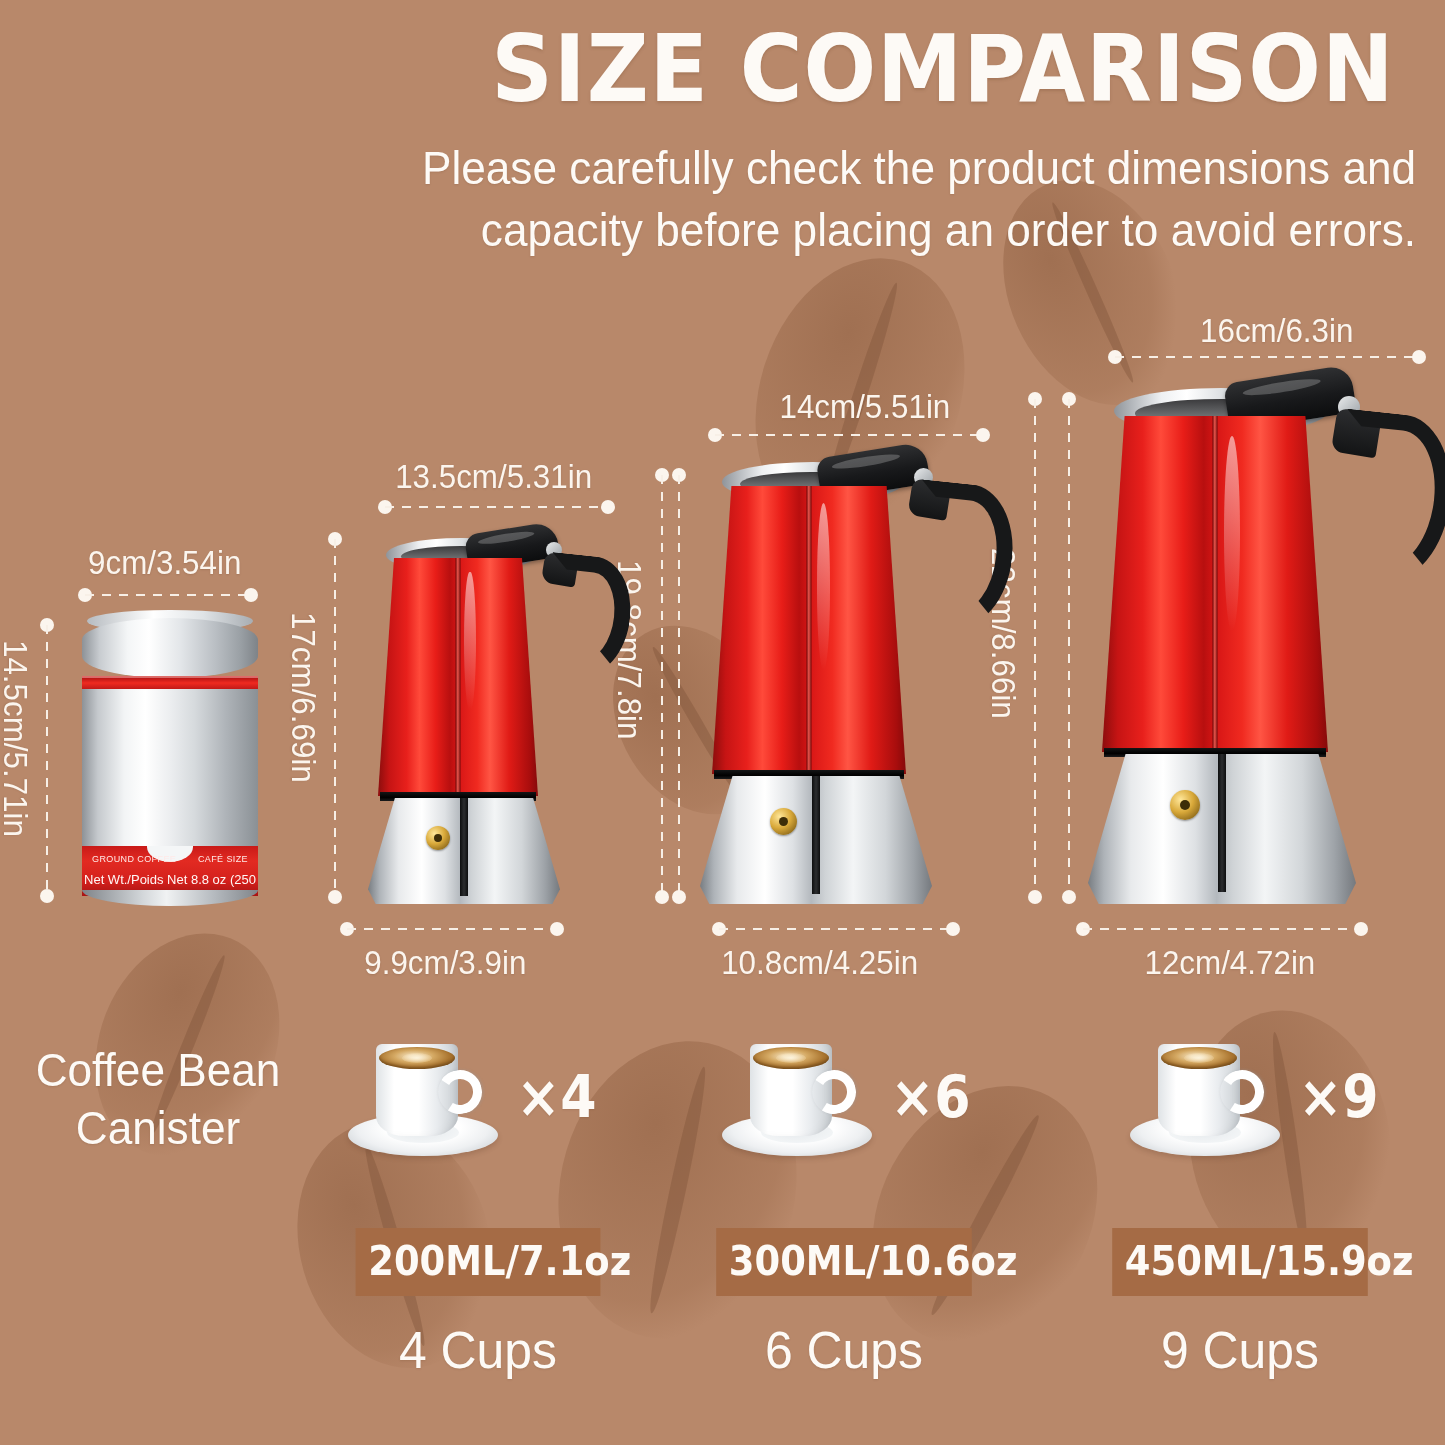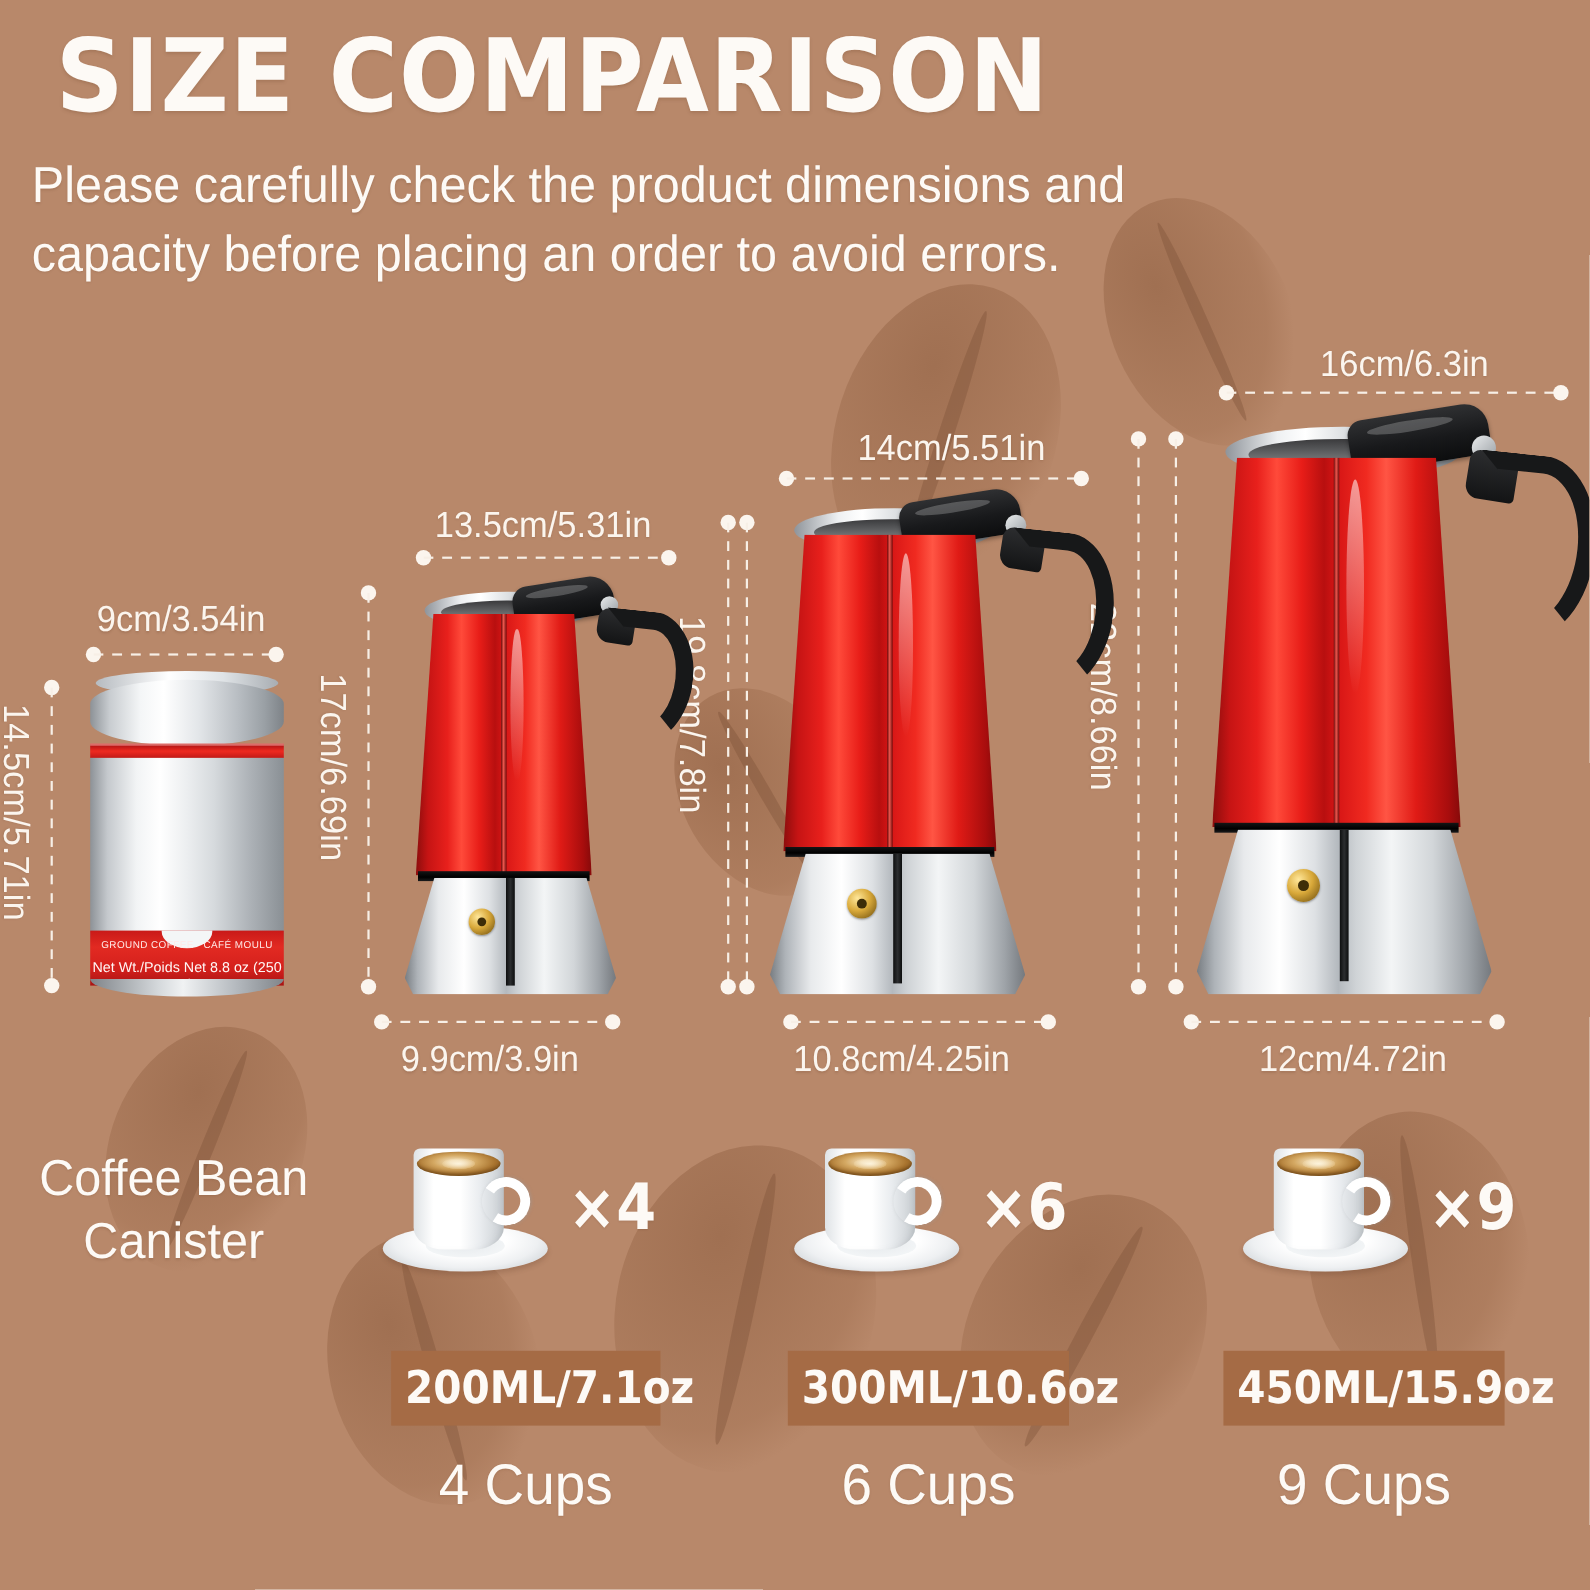--- a/index.html
+++ b/index.html
@@ -29,21 +29,21 @@
     position:absolute; left:50%; top:8%;
     width:7%; height:84%;
     transform:translateX(-50%);
     border-radius:50%;
     background:rgba(120,78,52,.35);
   }
 
   
   .header{
     position:absolute; left:0; top:0; width:100%;
-    text-align:left;
+    text-align:right;
   }
   .title{
     font-family:"DejaVu Sans", sans-serif;
     font-weight:bold;
     font-size:92px;
     letter-spacing:1px;
     color:#fdfaf6;
     line-height:1.05;
     padding-top:22px;
     transform:scaleX(.93);
@@ -368,21 +368,21 @@
 
   <div class="canister" style="left:82px; top:618px; width:176px; height:285px;">
     <div class="can-lid-top"></div>
     <div class="can-lid"></div>
     <div class="can-redband" style="top:58px;"></div>
     <div class="can-body" style="top:71px; height:164px;"></div>
     <div class="can-redlabel" style="top:228px; height:50px;text-decoration:underline;">
       <span class="notch"></span>
       <div class="can-txt1">
         <span>GROUND COFFEE</span>
-        <span>CAFÉ MOULU</span>
+        <span>CAFÉ SIZE</span>
       </div>
       <div class="can-txt2">Net Wt./Poids Net 8.8 oz (250 g)</div>
     </div>
     <div class="can-base" style="top:272px;"></div>
   </div>
 
   <div class="dim-h" style="left:378px; top:500px; width:237px;">
     <span class="cap l"></span>
     <span class="line"></span>
     <span class="cap r"></span>

